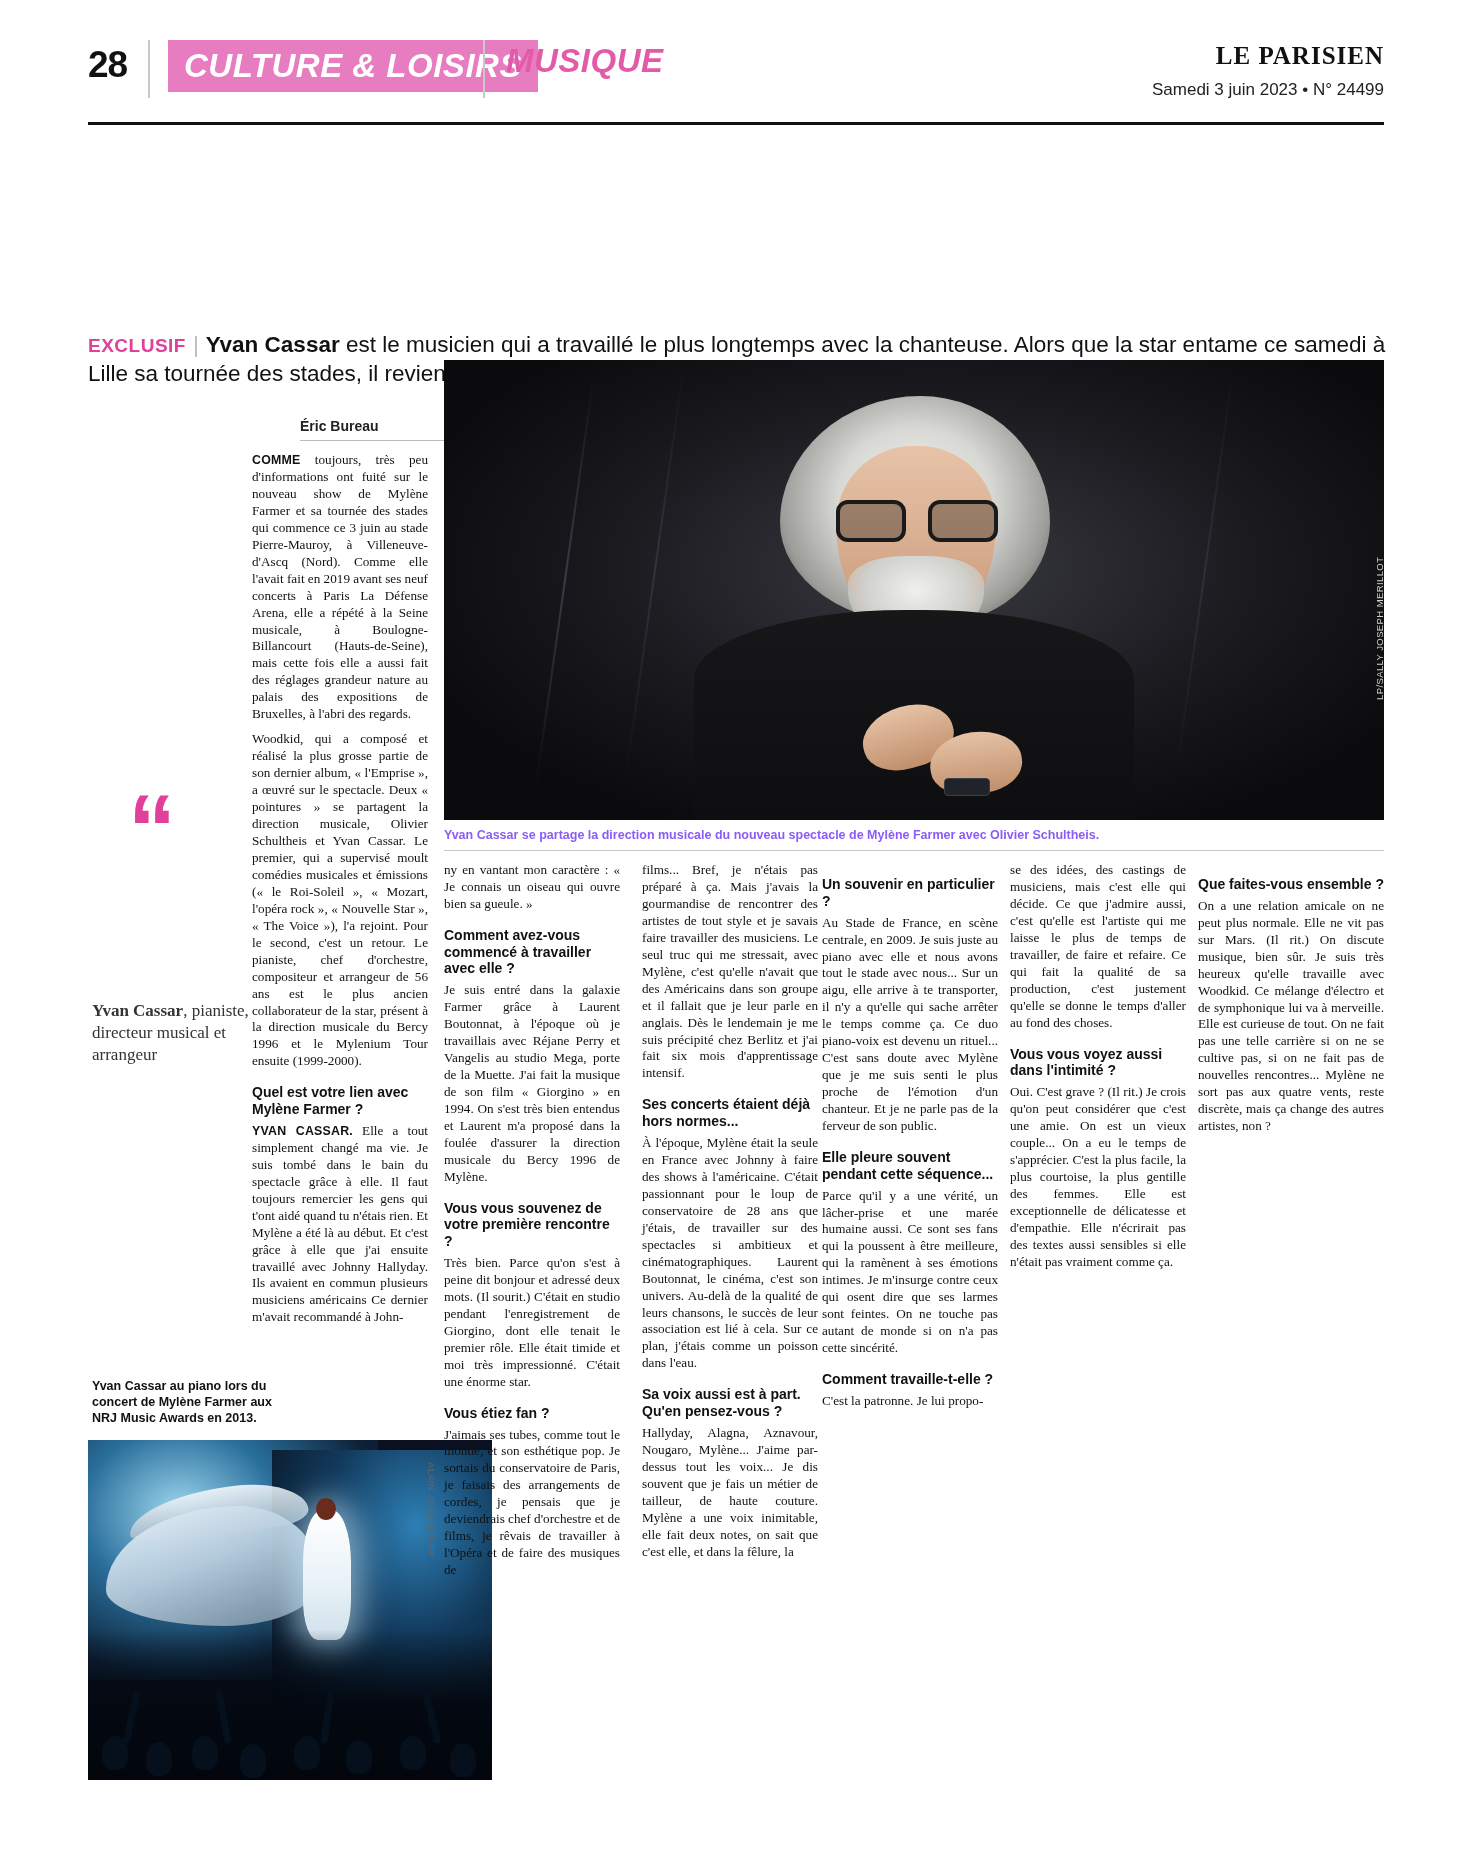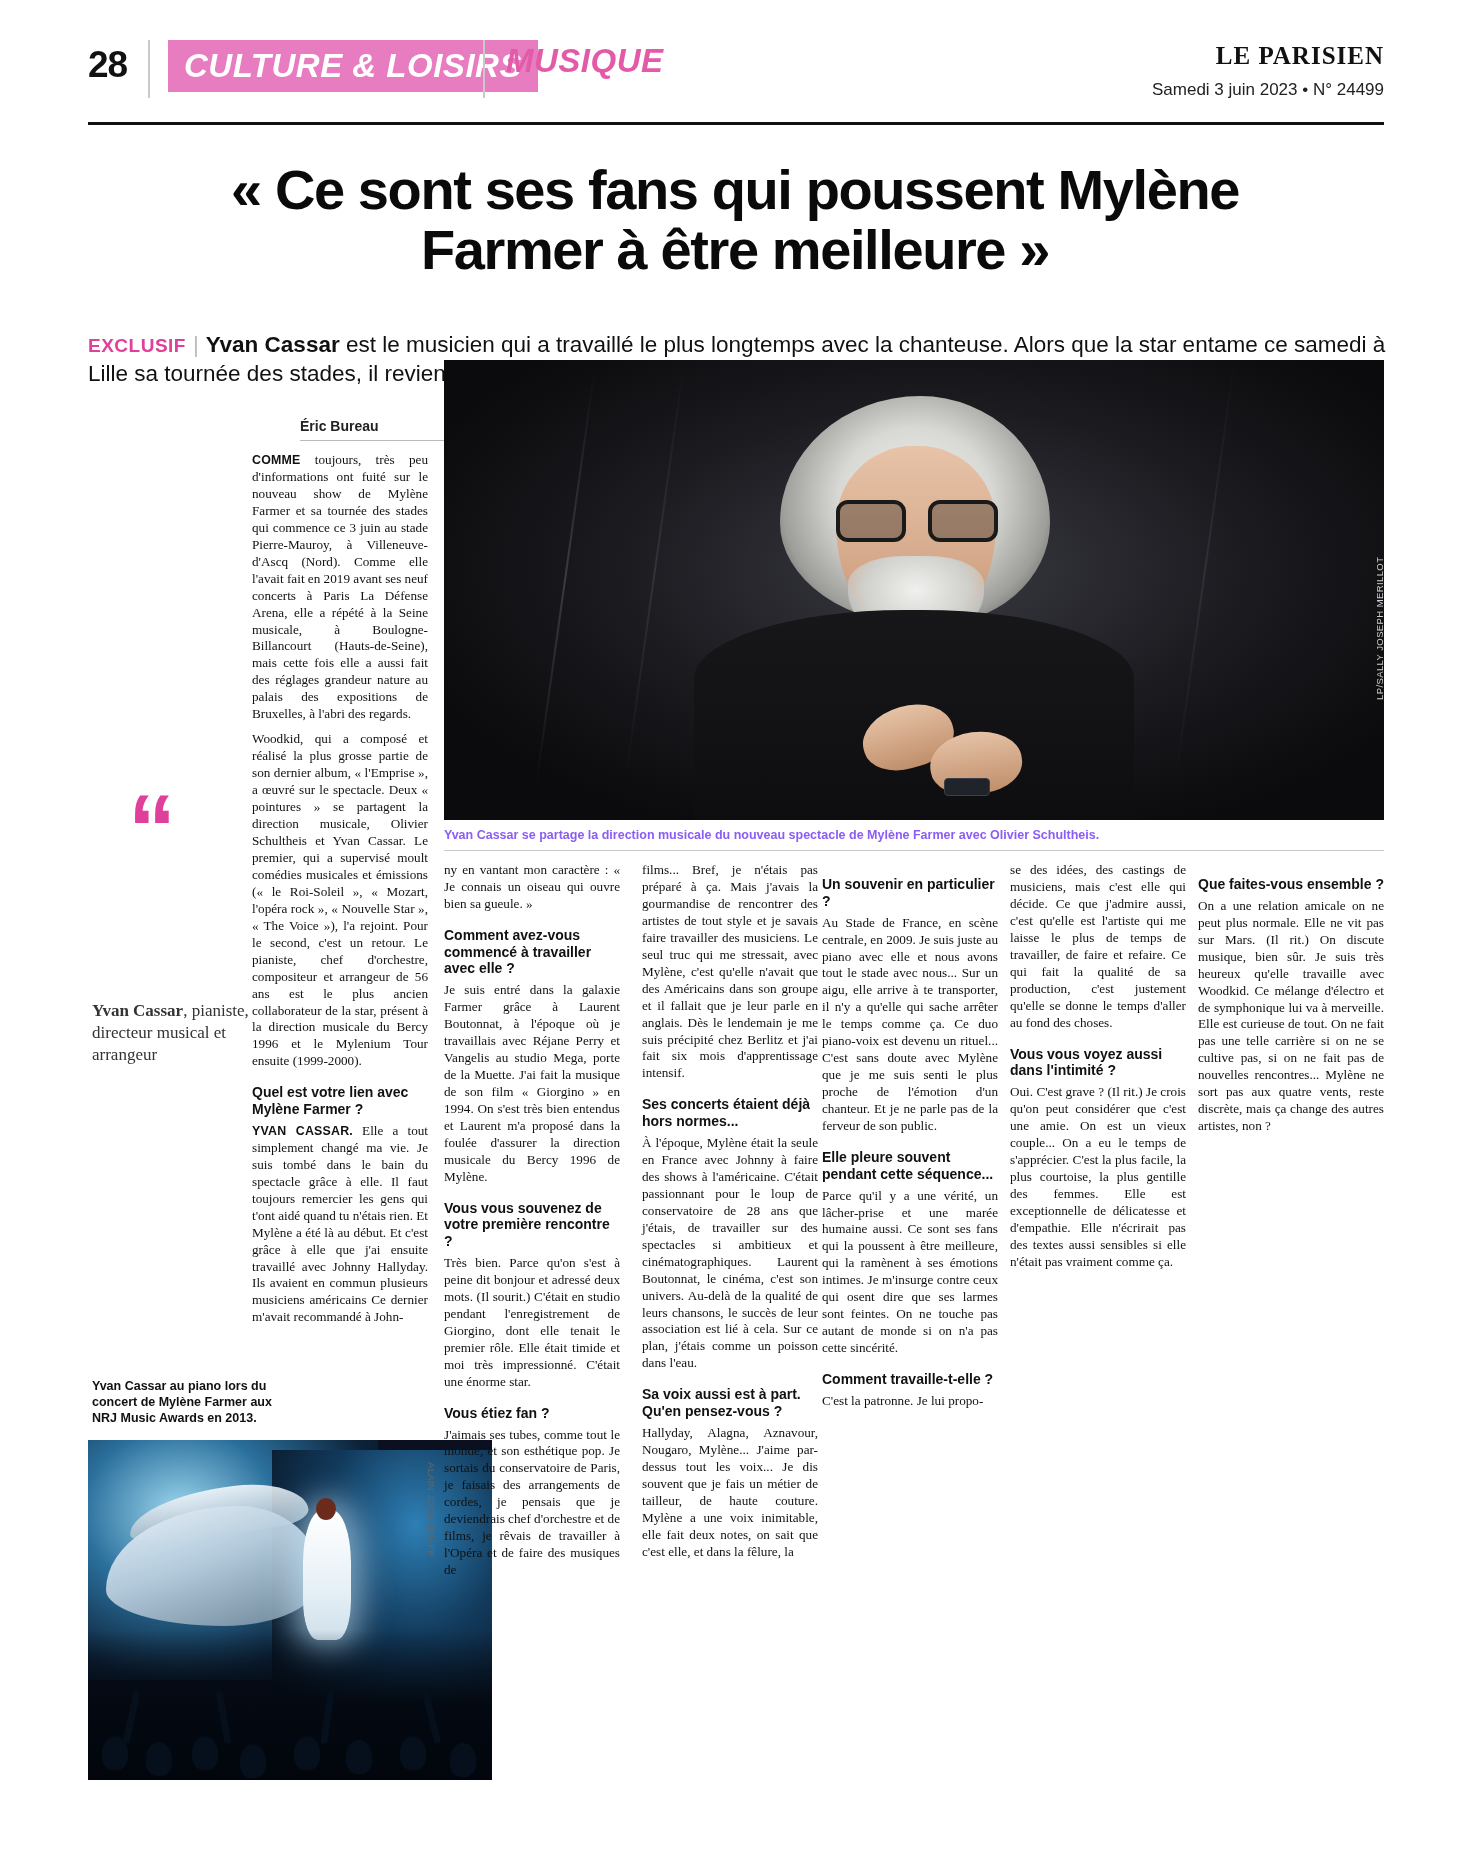--- a/index.html
+++ b/index.html
@@ -187,21 +187,20 @@
     <div class="rubrique">
       <span>CULTURE &amp; LOISIRS</span>
     </div>
     <div class="vrule2"></div>
     <div class="sousrubrique">MUSIQUE</div>
     <div class="logo">LE PARISIEN</div>
     <div class="dateline">Samedi 3 juin 2023 • N° 24499</div>
   </div>
   <div class="mast-rule"></div>
 
-  <div class="headline">« Ce sont ses fans qui poussent Mylène Farmer à être meilleure »</div>
 
   <div class="standfirst">
     <span class="exclusif">EXCLUSIF</span><span class="sep">|</span><span class="name-bold">Yvan Cassar</span><span> est le musicien qui a travaillé le plus longtemps avec la chanteuse. Alors que la star entame ce samedi à Lille sa tournée des stades, il revient sur leur collaboration depuis 1996.</span>
   </div>
 
   <div class="byline">Éric Bureau</div>
   <div class="byline-rule"></div>
 
   <div class="quotemark">“</div>
   <div class="pullquote-attr">

